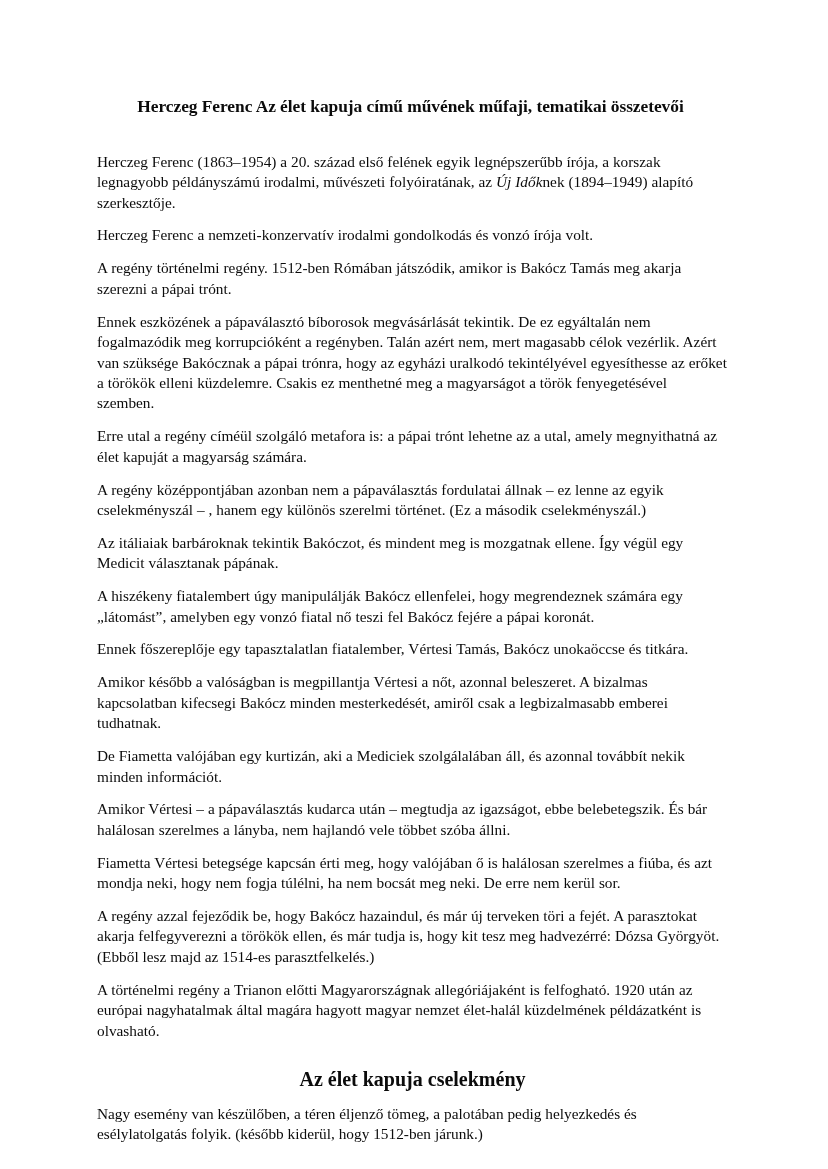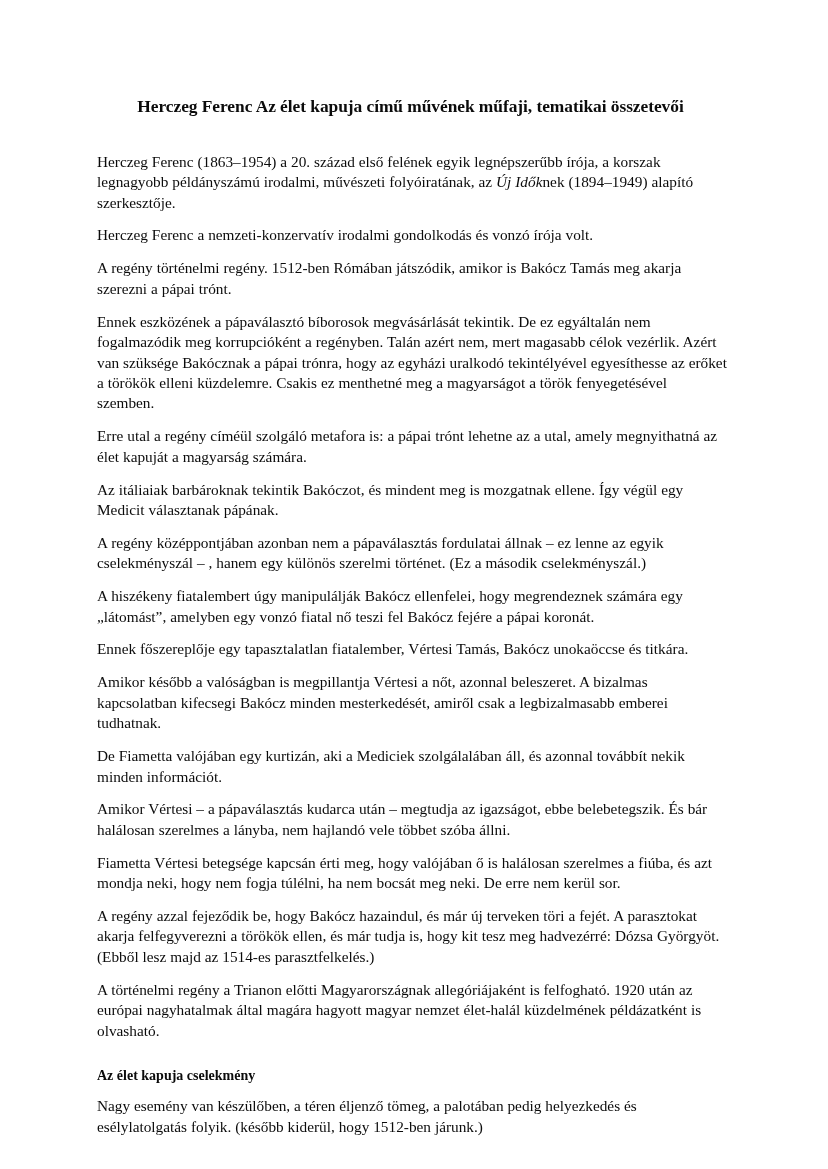--- a/index.html
+++ b/index.html
@@ -26,22 +26,23 @@
   .doc-title {
     font-size: 17.4px;
     font-weight: bold;
     text-align: center;
     line-height: 1.25;
     margin: 0 0 34px 0;
     letter-spacing: -0.05px;
     padding-right: 4px;
   }
   .section-heading {
-    font-size: 14px;
+    font-size: 20px;
     font-weight: bold;
+    text-align: center;
     line-height: 1.25;
     margin: 26px 0 12px 0;
   }
   .body-block {
     width: 631px;
   }
   p.para {
     font-size: 15.3px;
     line-height: 1.335;
     margin: 0 0 12.5px 0;
@@ -65,22 +66,22 @@
 
   <h1 class="doc-title">Herczeg Ferenc Az élet kapuja című művének műfaji, tematikai összetevői</h1>
 
   <div class="body-block">
     <div id="main-paragraphs">
         <p class="para"><span>Herczeg Ferenc (1863–1954) a 20. század első felének egyik legnépszerűbb írója, a korszak legnagyobb példányszámú irodalmi, művészeti folyóiratának, az </span><em class="work">Új Idők</em><span>nek (1894–1949) alapító szerkesztője.</span></p>
         <p class="para"><span>Herczeg Ferenc a nemzeti-konzervatív irodalmi gondolkodás és vonzó írója volt.</span></p>
         <p class="para"><span>A regény történelmi regény. 1512-ben Rómában játszódik, amikor is Bakócz Tamás meg akarja szerezni a pápai trónt.</span></p>
         <p class="para"><span>Ennek eszközének a pápaválasztó bíborosok megvásárlását tekintik. De ez egyáltalán nem fogalmazódik meg korrupcióként a regényben. Talán azért nem, mert magasabb célok vezérlik. Azért van szüksége Bakócznak a pápai trónra, hogy az egyházi uralkodó tekintélyével egyesíthesse az erőket a törökök elleni küzdelemre. Csakis ez menthetné meg a magyarságot a török fenyegetésével szemben.</span></p>
         <p class="para"><span>Erre utal a regény címéül szolgáló metafora is: a pápai trónt lehetne az a utal, amely megnyithatná az élet kapuját a magyarság számára.</span></p>
+        <p class="para"><span>A regény középpontjában azonban nem a pápaválasztás fordulatai állnak – ez lenne az egyik cselekményszál – , hanem egy különös szerelmi történet. (Ez a második cselekményszál.)</span></p>
         <p class="para"><span>Az itáliaiak barbároknak tekintik Bakóczot, és mindent meg is mozgatnak ellene. Így végül egy Medicit választanak pápának.</span></p>
-        <p class="para"><span>A regény középpontjában azonban nem a pápaválasztás fordulatai állnak – ez lenne az egyik cselekményszál – , hanem egy különös szerelmi történet. (Ez a második cselekményszál.)</span></p>
         <p class="para"><span>A hiszékeny fiatalembert úgy manipulálják Bakócz ellenfelei, hogy megrendeznek számára egy „látomást”, amelyben egy vonzó fiatal nő teszi fel Bakócz fejére a pápai koronát.</span></p>
         <p class="para"><span>Ennek főszereplője egy tapasztalatlan fiatalember, Vértesi Tamás, Bakócz unokaöccse és titkára.</span></p>
         <p class="para"><span>Amikor később a valóságban is megpillantja Vértesi a nőt, azonnal beleszeret. A bizalmas kapcsolatban kifecsegi Bakócz minden mesterkedését, amiről csak a legbizalmasabb emberei tudhatnak.</span></p>
         <p class="para"><span>De Fiametta valójában egy kurtizán, aki a Mediciek szolgálalában áll, és azonnal továbbít nekik minden információt.</span></p>
         <p class="para"><span>Amikor Vértesi – a pápaválasztás kudarca után – megtudja az igazságot, ebbe belebetegszik. És bár halálosan szerelmes a lányba, nem hajlandó vele többet szóba állni.</span></p>
         <p class="para"><span>Fiametta Vértesi betegsége kapcsán érti meg, hogy valójában ő is halálosan szerelmes a fiúba, és azt mondja neki, hogy nem fogja túlélni, ha nem bocsát meg neki. De erre nem kerül sor.</span></p>
         <p class="para"><span>A regény azzal fejeződik be, hogy Bakócz hazaindul, és már új terveken töri a fejét. A parasztokat akarja felfegyverezni a törökök ellen, és már tudja is, hogy kit tesz meg hadvezérré: Dózsa Györgyöt. (Ebből lesz majd az 1514-es parasztfelkelés.)</span></p>
         <p class="para"><span>A történelmi regény a Trianon előtti Magyarországnak allegóriájaként is felfogható. 1920 után az európai nagyhatalmak által magára hagyott magyar nemzet élet-halál küzdelmének példázatként is olvasható.</span></p>
       </div>
 

